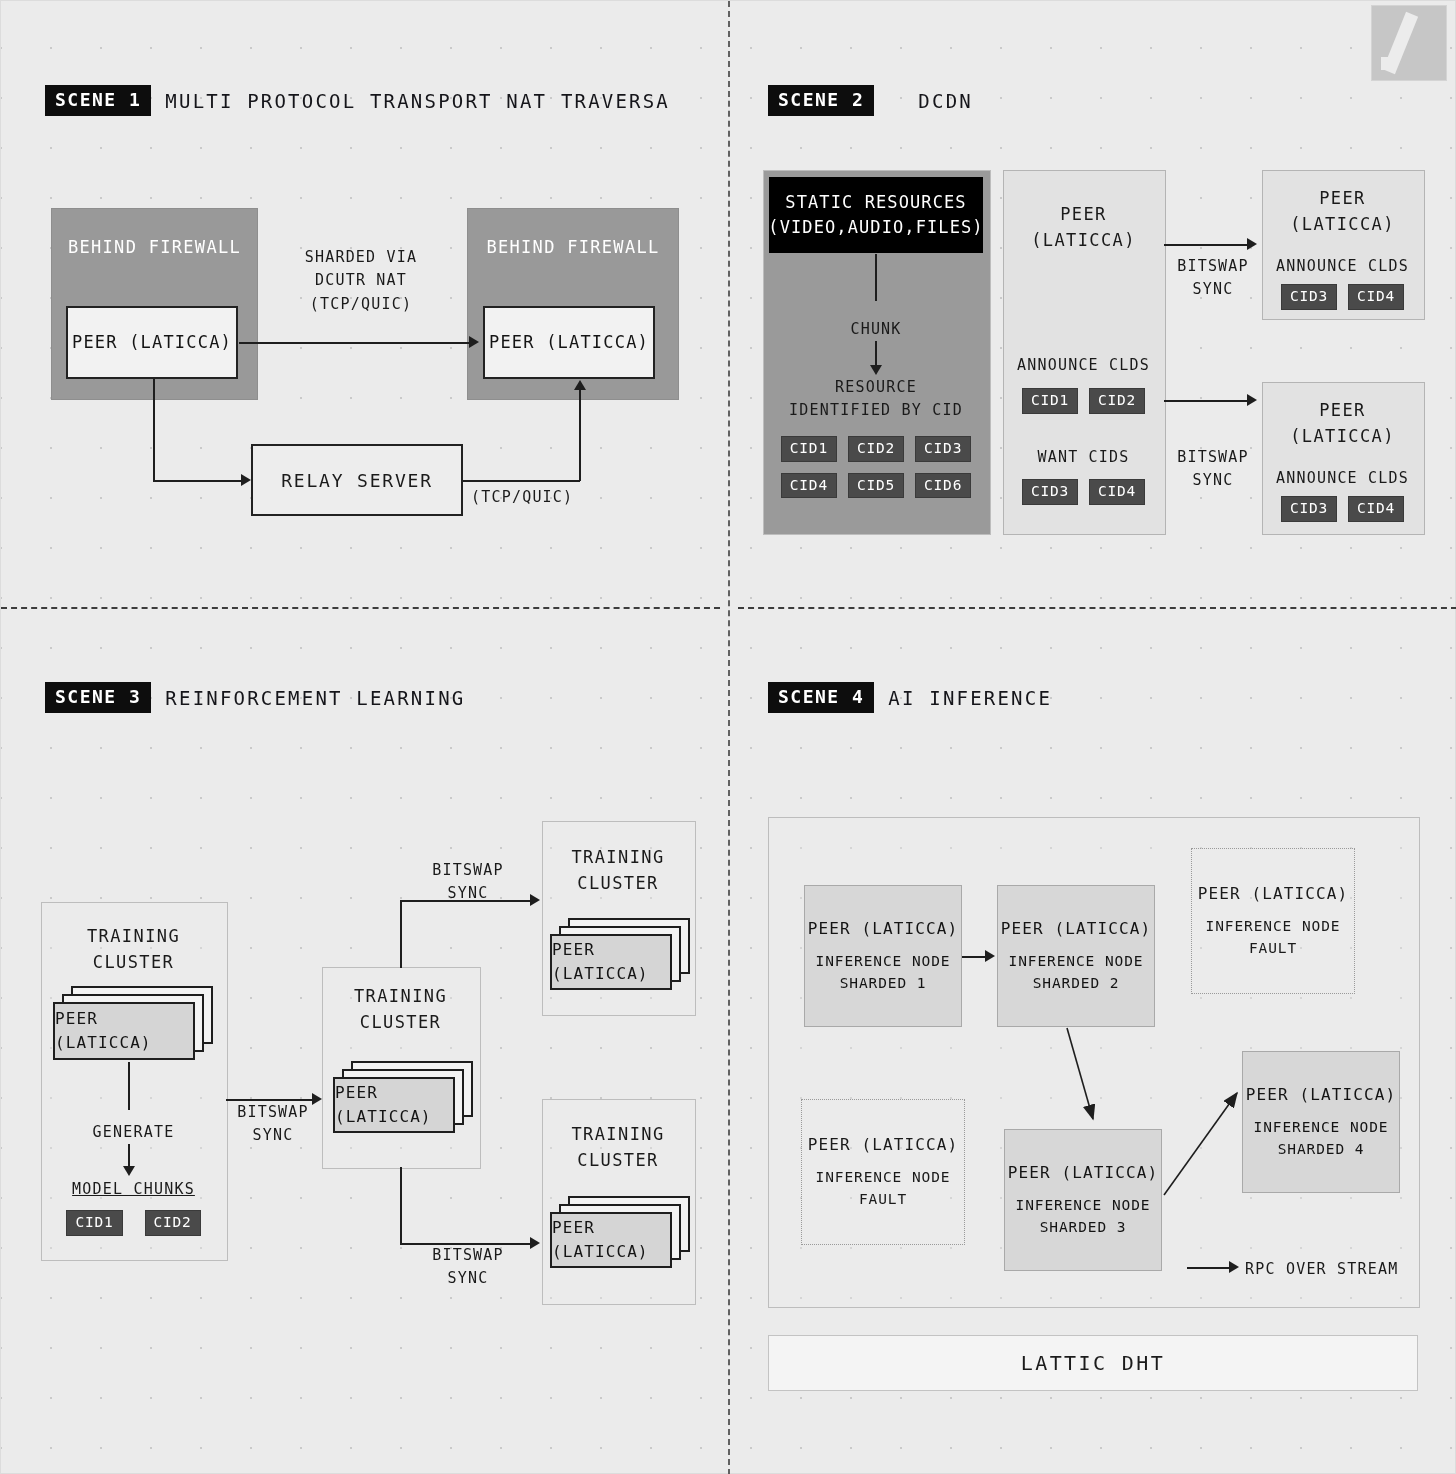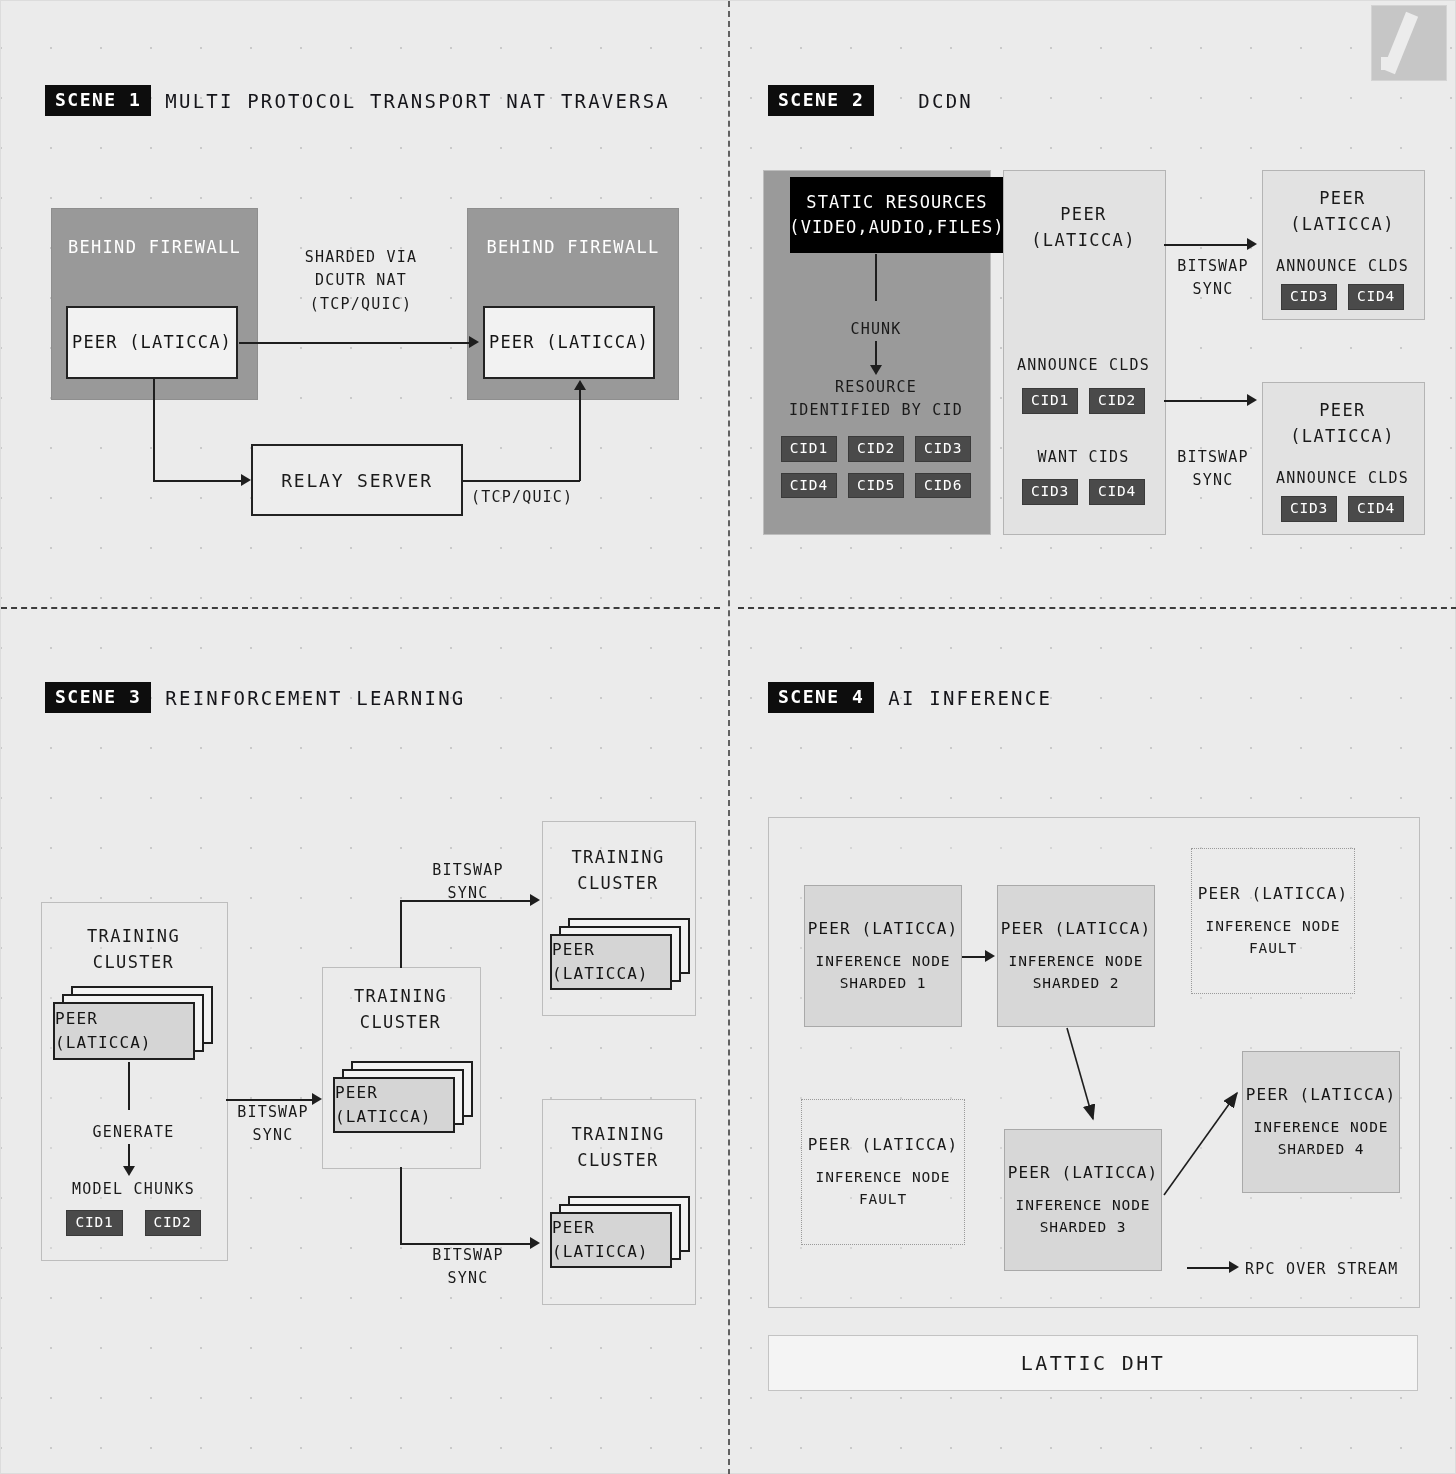--- a/index.html
+++ b/index.html
@@ -49,21 +49,21 @@
   .peer-white{background:#f2f2f2;border:2px solid #222;font-size:17px;
     line-height:1.55;letter-spacing:1.2px;color:#141414;}
   .peer-gray{background:#d7d7d7;border:1px solid #a9a9a9;font-size:16px;
     line-height:1.5;letter-spacing:1.1px;color:#141414;}
   .peer-dotted{background:transparent;border:1.5px dotted #9a9a9a;font-size:16px;
     line-height:1.5;letter-spacing:1.1px;color:#1a1a1a;}
   .panel-light{background:#e2e2e2;border:1px solid #b4b4b4;}
   .panel-gray{background:#9a9a9a;border:1px solid #bdbdbd;}
   .panel-outline{background:rgba(236,236,236,.35);border:1px solid #bdbdbd;}
   .box-black{background:#000;color:#fff;border:1px solid #000;
-    font-size:17px;line-height:1.5;letter-spacing:1.1px;margin-left:21px;}
+    font-size:17px;line-height:1.5;letter-spacing:1.1px;}
   .box-plain{background:#ededed;border:2px solid #222;font-size:18px;letter-spacing:1.8px;}
   .dht{background:#f4f4f4;border:1px solid #c3c3c3;font-size:20px;letter-spacing:2.4px;}
 
   .lbl{position:absolute;font-size:15px;letter-spacing:1.2px;line-height:1.55;
     text-align:center;color:#1a1a1a;white-space:pre-line;}
   .lbl.big{font-size:17px;letter-spacing:1.4px;}
   .sub{font-size:14.5px;letter-spacing:.9px;line-height:1.5;margin-top:10px;}
   .chip{background:#4a4a4a;color:#fff;font-size:14.5px;letter-spacing:.8px;
     padding:3px 8px 4px;line-height:1.15;border:1px solid #3a3a3a;}
   .chip-row{position:absolute;display:flex;gap:11px;justify-content:center;}
@@ -224,21 +224,21 @@
     <div class="card c2" style="width:142px;height:58px;"></div>
     <div class="card top" style="width:142px;height:58px;">
       <span>PEER
 (LATICCA)</span>
     </div>
   </div>
   <div class="ln lnv" style="left:127px;top:1061px;height:48px;"></div>
   <div class="lbl" style="left:45px;top:1120px;width:175px;">GENERATE</div>
   <div class="ln lnv" style="left:127px;top:1143px;height:24px;"></div>
   <div class="arrow ar-d" style="left:122px;top:1165px;"></div>
-  <div class="lbl" style="left:40px;top:1177px;width:185px;">MODEL CHUNKS</div>
+  <div class="lbl" style="left:40px;top:1177px;width:185px;text-decoration:underline;">MODEL CHUNKS</div>
   <div class="chip-row" style="left:40px;top:1209px;width:185px;gap:22px;">
     <span class="chip">CID1</span>
     <span class="chip">CID2</span>
   </div>
 
   <div class="ln lnh" style="left:225px;top:1098px;width:88px;"></div>
   <div class="arrow ar-r" style="left:311px;top:1092px;"></div>
   <div class="lbl" style="left:226px;top:1094px;width:92px;top:1094px;" style2=""></div>
 
   <div class="lbl" style="left:226px;top:1100px;width:92px;">BITSWAP

